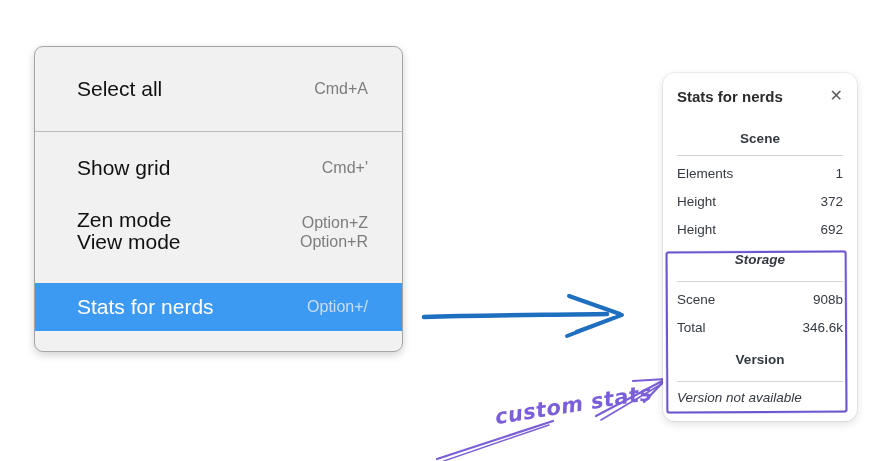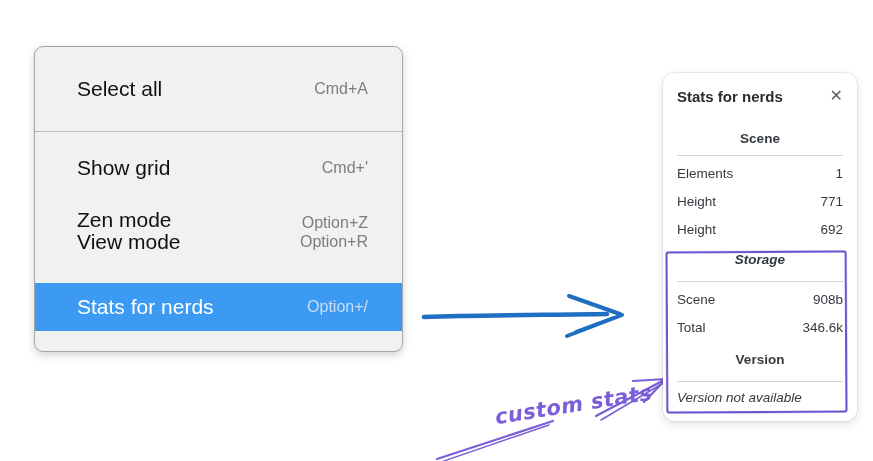--- a/index.html
+++ b/index.html
@@ -155,21 +155,21 @@
     </div>
 
     <div class="sec-h first">Scene</div>
     <hr class="sep s1">
     <div class="srow">
       <span>Elements</span>
       <span>1</span>
     </div>
     <div class="srow">
       <span>Height</span>
-      <span>771</span>
+      <span>372</span>
     </div>
     <div class="srow">
       <span>Height</span>
       <span>692</span>
     </div>
 
     <div class="sec-h second">Storage</div>
     <hr class="sep s2">
     <div class="srow">
       <span>Scene</span>

